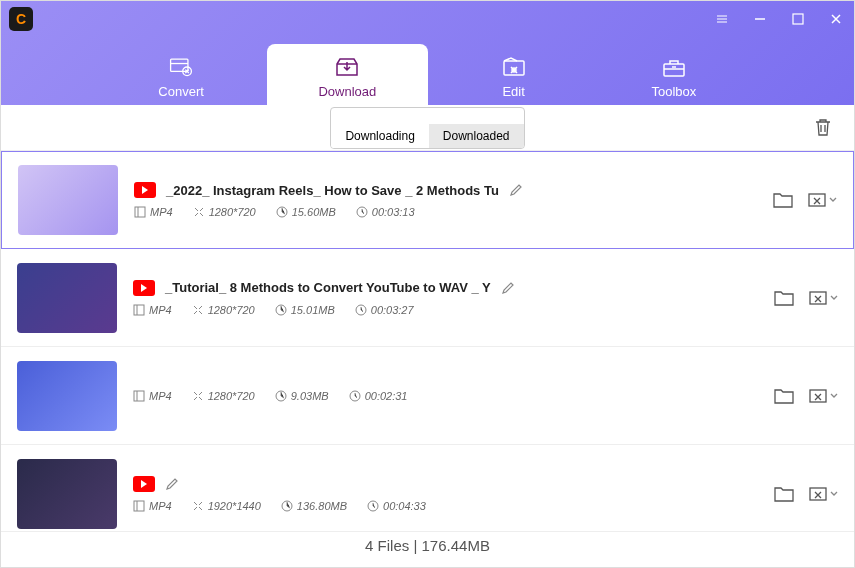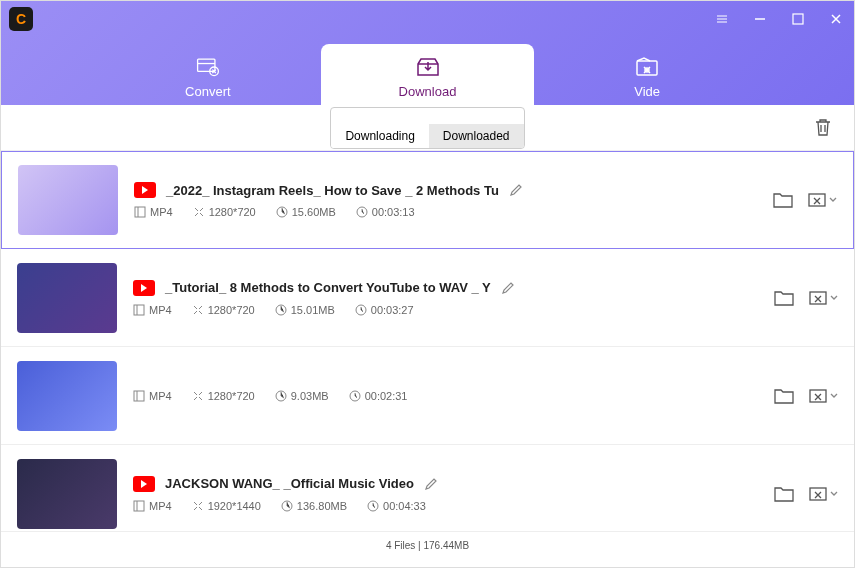--- a/index.html
+++ b/index.html
@@ -122,31 +122,31 @@
 .yt-badge::after {
   content: "";
   border-left: 6px solid #fff;
   border-top: 4px solid transparent;
   border-bottom: 4px solid transparent;
 }
 .vtitle { font-size: 13px; font-weight: 600; color: #222; }
 .edit-pen { color: #888; cursor: pointer; }
 
 .specs { display: flex; gap: 20px; align-items: center; color: #666; font-size: 11px; }
-.spec { display: flex; align-items: center; gap: 4px; }
+.spec { display: flex; align-items: center; gap: 4px; font-style: italic; }
 
 .actions { display: flex; align-items: center; gap: 14px; color: #555; }
 .act { cursor: pointer; display: flex; align-items: center; gap: 2px; }
 
 .footer {
   height: 28px;
   display: flex;
   align-items: center;
   justify-content: center;
-  font-size: 10px;
+  font-size: 15px;
   color: #555;
   border-top: 1px solid #eee;
 }
 
 svg { display: block; }
 </style>
 </head>
 <body>
 
 <div class="header">
@@ -196,21 +196,30 @@
         <span class="nav-label">Download</span>
       </div>
       <div class="nav-item">
         <span class="nav-icon">
           <svg width="26" height="22" viewBox="0 0 26 22" stroke="currentColor" fill="none" stroke-width="1.5">
             <rect x="3" y="5" width="20" height="14" rx="1"></rect>
             <path d="M3 5l7-3 6 3M10 11l6 6M16 11l-6 6"></path>
             <circle cx="13" cy="14" r="2"></circle>
           </svg>
         </span>
-        <span class="nav-label">Vide</span>
+        <span class="nav-label">Edit</span>
+      </div>
+      <div class="nav-item">
+        <span class="nav-icon">
+          <svg width="26" height="22" viewBox="0 0 26 22" stroke="currentColor" fill="none" stroke-width="1.5">
+            <rect x="3" y="8" width="20" height="12" rx="1"></rect>
+            <path d="M9 8V5h8v3M3 13h20M11 11h4"></path>
+          </svg>
+        </span>
+        <span class="nav-label">Toolbox</span>
       </div>
     </div>
 </div>
 
 <div class="subbar">
   <div class="seg">
     <button class="seg-btn">Downloading</button>
     <button class="seg-btn active">Downloaded</button>
   </div>
   <div class="trash">
@@ -351,21 +360,20 @@
             <path d="M1 2l3 3 3-3" stroke="#888" fill="none" stroke-width="1.3"></path>
           </svg>
         </span>
     </div>
     </div>
     <div class="row">
     <div class="thumb t4"></div>
     <div class="meta">
       <div class="title-line">
         <span class="yt-badge"></span>
-        <span class="vtitle">JACKSON WANG_ _Official Music Video</span>
         <span class="edit-pen">
             <svg width="14" height="14" viewBox="0 0 14 14">
               <path d="M2 12l1-3 7-7 2 2-7 7-3 1z" stroke="#888" fill="none" stroke-width="1.2"></path>
             </svg>
           </span>
       </div>
       <div class="specs">
         <span class="spec"><svg width="12" height="12" viewBox="0 0 12 12">
               <rect x="1" y="1" width="10" height="10" stroke="#888" fill="none"></rect>
               <path d="M4 1v10" stroke="#888"></path>

